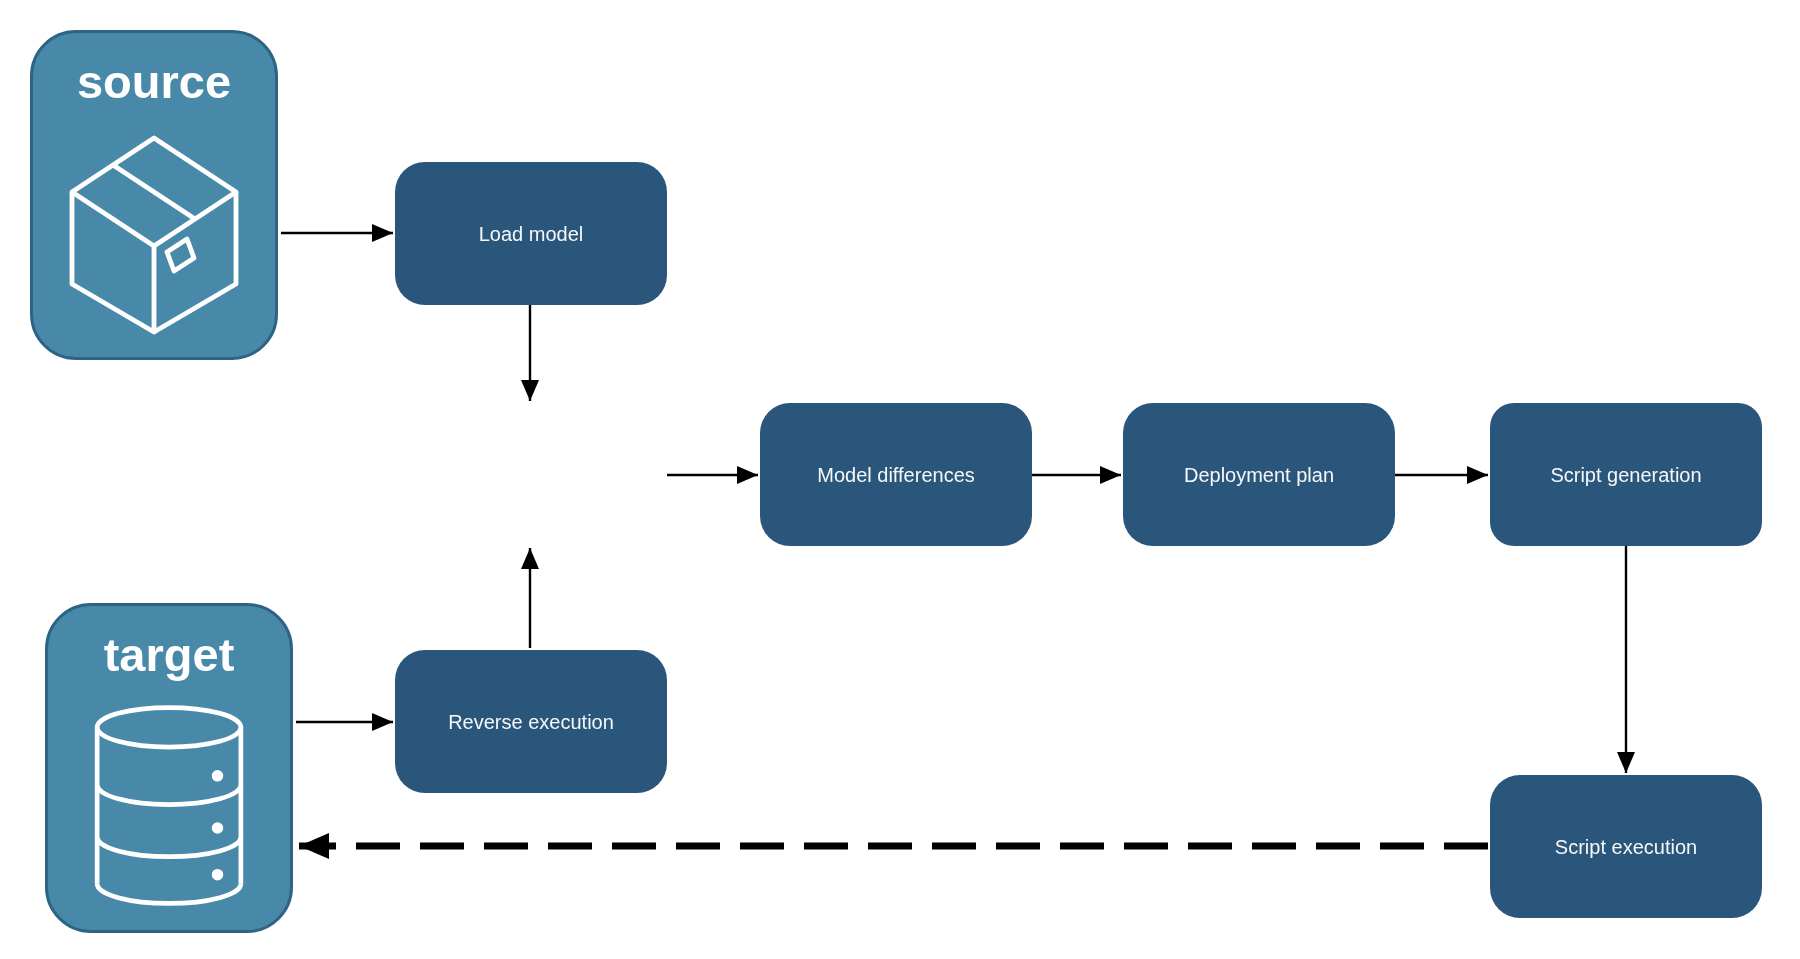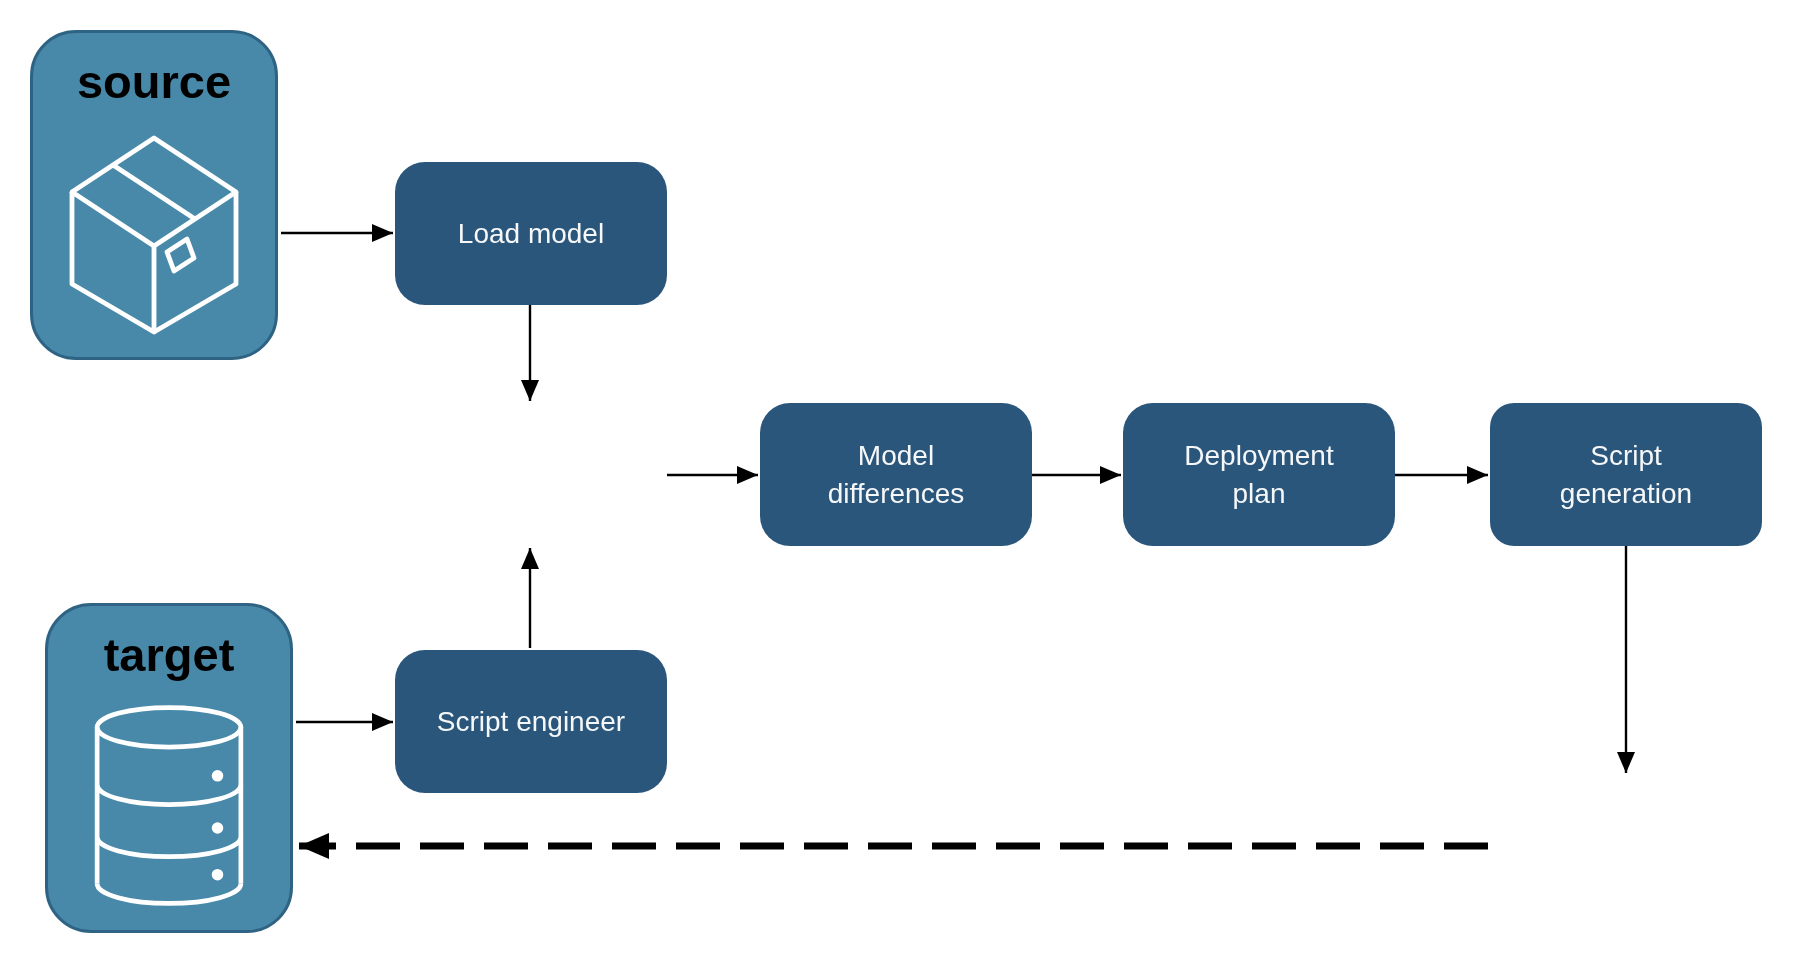--- a/index.html
+++ b/index.html
@@ -32,40 +32,40 @@
     display: flex;
     align-items: center;
     justify-content: center;
     box-sizing: border-box;
   }
   .node .node-label {
     display: block;
     width: 200px;
     text-align: center;
     color: #F5F7F9;
-    font-size: 28px;
+    font-size: 20px;
     line-height: 38px;
     font-weight: 400;
   }
   
   .endpoint {
     position: absolute;
     width: 248px;
     height: 330px;
     background: #4889A9;
     border: 3px solid #2E6384;
     border-radius: 46px;
     box-sizing: border-box;
     display: flex;
     flex-direction: column;
     align-items: center;
   }
   .endpoint .endpoint-label {
     margin-top: 24px;
-    color: #000000;
+    color: #ffffff;
     font-size: 47px;
     line-height: 50px;
     font-weight: 700;
     text-align: center;
   }
   .endpoint .icon-wrap {
     flex: 1;
     display: flex;
     align-items: center;
     justify-content: center;
@@ -143,16 +143,19 @@
   <div class="node" id="node-deployment-plan">
     <span class="node-label">Deployment plan</span>
   </div>
   <div class="node" id="node-model-differences">
     <span class="node-label">Model differences</span>
   </div>
   <div class="node" id="node-script-generation">
     <span class="node-label">Script generation</span>
   </div>
   <div class="node" id="node-reverse-engineer">
-    <span class="node-label">Script engineer</span>
+    <span class="node-label">Reverse execution</span>
+  </div>
+  <div class="node" id="node-script-execution">
+    <span class="node-label">Script execution</span>
   </div>
 
 </div>
 
 </body></html>

